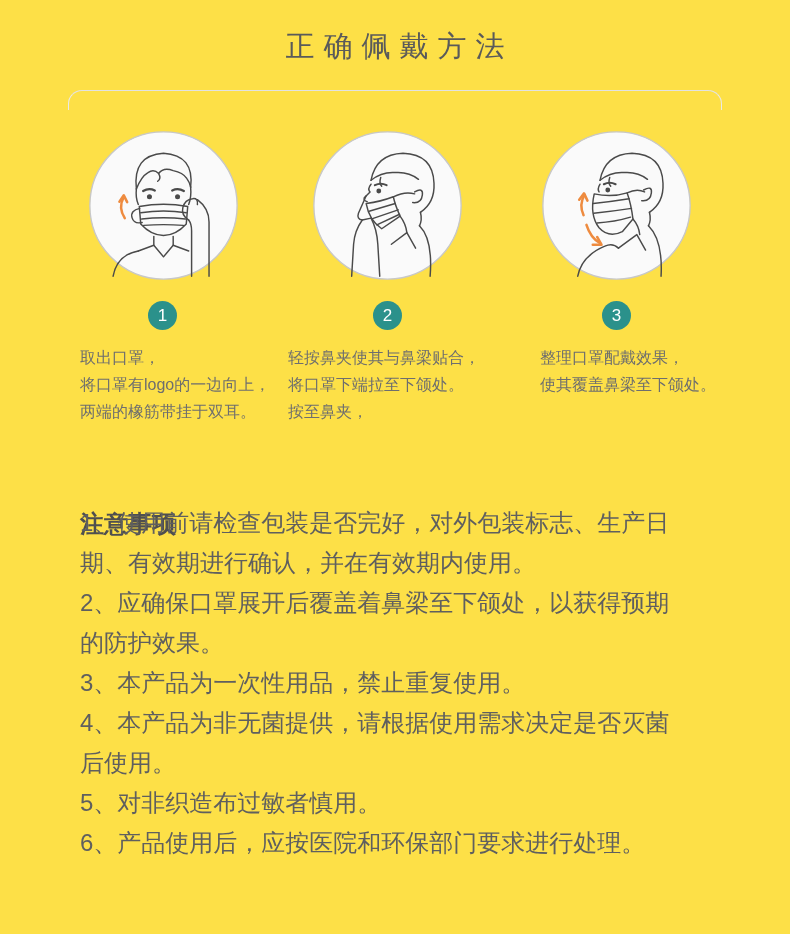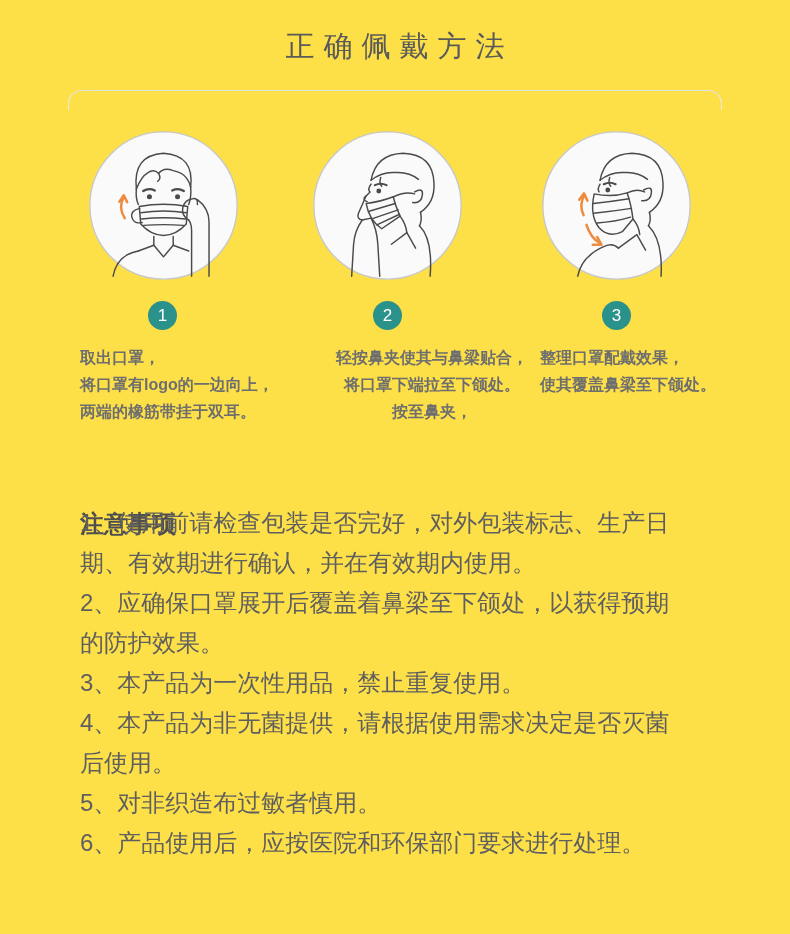--- a/index.html
+++ b/index.html
@@ -62,24 +62,23 @@
   }
   .badge-1 { left: 148px; }
   .badge-2 { left: 373px; }
   .badge-3 { left: 602px; }
   .caption {
     position: absolute;
     top: 344px;
     font-size: 16px;
     line-height: 27px;
     color: #6e6e6e;
-    font-weight: bold;
   }
   .caption-1 { left: 80px; width: 230px; }
-  .caption-2 { left: 312px; width: 240px; text-align: center; }
+  .caption-2 { left: 288px; width: 240px; }
   .caption-3 { left: 540px; width: 215px; }
   .notice-heading {
     position: absolute;
     top: 470px;
     left: 80px;
     font-size: 24px;
     font-weight: 600;
     color: #4f4f4f;
     margin-top: 38px;
   }

